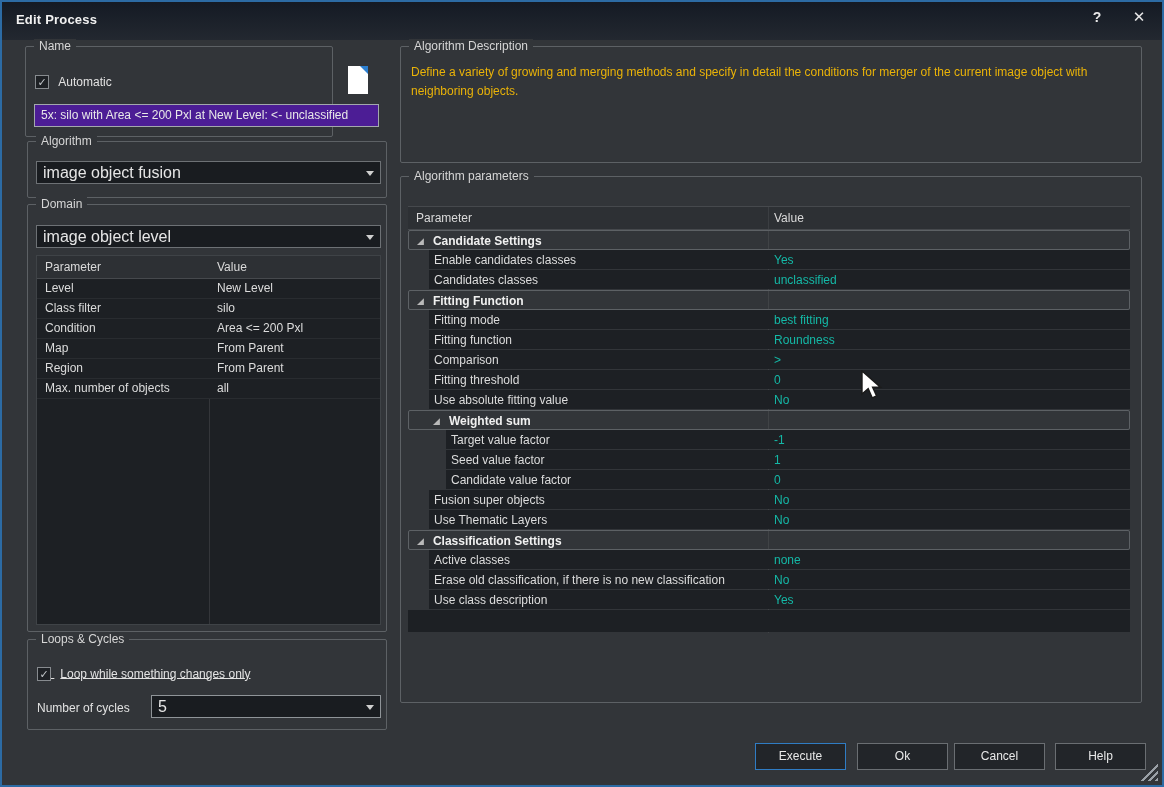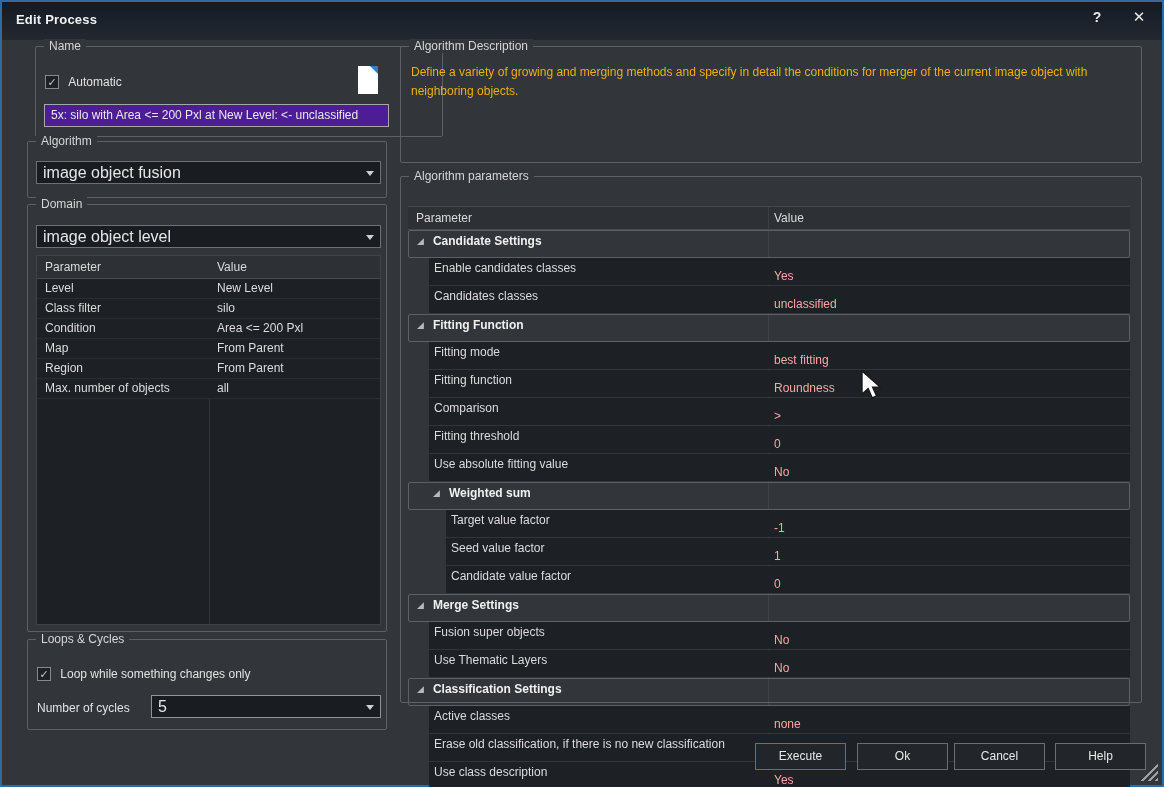--- a/index.html
+++ b/index.html
@@ -45,27 +45,27 @@
   .d-row .c1{left:8px;} .d-row .c2{left:180px;}
   .d-divider{position:absolute;top:0;bottom:0;left:172px;width:1px;background:rgba(255,255,255,.10);}
   
   #desc-text{position:absolute;left:10px;top:16px;width:718px;font-size:12px;line-height:1.55;color:#eab308;}
   
   #param-table{position:absolute;left:7px;top:29px;width:722px;}
   .p-header{position:relative;height:24px;background:#2d3034;border-top:1px solid #46494d;border-bottom:1px solid #46494d;}
   .p-header .h1,.p-header .h2{position:absolute;top:0;line-height:23px;font-size:12px;color:#dadada;}
   .p-header .h1{left:8px;} .p-header .h2{left:366px;}
   .p-divider{position:absolute;top:0;bottom:0;left:360px;width:1px;background:rgba(255,255,255,.07);}
-  .p-row{position:relative;height:28px;line-height:20px;font-size:12px;}
+  .p-row{position:relative;height:20px;line-height:20px;font-size:12px;}
   .p-row.empty{height:23px;}
   .rowbg{position:absolute;top:0;bottom:1px;right:0;background:#1d2024;}
   .p-row .tri{color:#b9b9b9;font-size:9px;margin-right:9px;vertical-align:1px;}
   .p-row .glabel{font-weight:bold;color:#f0f0f0;}
   .plabel{position:absolute;top:0;color:#dcdcdc;white-space:nowrap;}
-  .pvalue{position:absolute;top:8px;left:366px;color:#fca5a5;white-space:nowrap;}
+  .pvalue{position:absolute;top:0;left:366px;color:#14b8a6;white-space:nowrap;}
   
   .btn{position:absolute;top:741px;width:91px;height:27px;background:#222529;border:1px solid #6a6e72;
     color:#e8e8e8;font-size:12px;text-align:center;line-height:25px;}
   .btn.primary{border:1px solid #2f7cc4;}
   
   #resize-grip{position:absolute;right:4px;bottom:4px;width:18px;height:18px;
     background:repeating-linear-gradient(135deg,transparent 0 3px,#9aa0a6 3px 5px);
     clip-path:polygon(100% 0,100% 100%,0 100%);}
   
   #cursor{position:absolute;left:860px;top:370px;}
@@ -75,21 +75,21 @@
 
 <div id="stage">
   <div id="window">
 
     <div id="titlebar">
       <div id="title">Edit Process</div>
       <div id="help-btn" class="win-btn">?</div>
       <div id="close-btn" class="win-btn">✕</div>
     </div>
 
-    <div class="group" style="left:33px;top:44px;width:408px;height:91px;padding-left:28px;">
+    <div class="group" style="left:23px;top:44px;width:308px;height:91px;padding-left:28px;">
       <div class="legend">Name</div>
       <div class="cb-row" style="left:9px;top:27px;">
         <span class="checkbox">✓</span>
         <span class="cb-label">Automatic</span>
       </div>
       <div id="doc-icon">
           <div class="fold"></div>
         </div>
       <div class="textfield" style="left:8px;top:57px;width:345px;height:23px;">5x: silo with Area &lt;= 200 Pxl at  New Level: &lt;- unclassified</div>
     </div>
@@ -138,21 +138,21 @@
             <div class="d-row">
               <span class="c1">Max. number of objects</span>
               <span class="c2">all</span>
             </div>
           </div>
       </div>
     </div>
 
     <div class="group" style="left:25px;top:637px;width:360px;height:91px;">
       <div class="legend">Loops &amp; Cycles</div>
-      <div class="cb-row" style="left:9px;top:26px;">
+      <div class="cb-row" style="left:9px;top:26px;text-decoration:underline;">
         <span class="checkbox">✓</span>
         <span class="cb-label">Loop while something changes only</span>
       </div>
       <div class="cb-row" style="left:9px;top:61px;">Number of cycles</div>
       <div class="combo" style="left:123px;top:55px;width:230px;height:23px;border-color:#8f9498;">
         <span>5</span>
         <span class="arrow"></span>
       </div>
     </div>
 
@@ -217,21 +217,20 @@
             <div class="p-row item">
               <div class="rowbg" style="left: 38px;"></div>
               <span class="plabel" style="left: 43px;">Seed value factor</span>
               <span class="pvalue">1</span>
             </div>
             <div class="p-row item">
               <div class="rowbg" style="left: 38px;"></div>
               <span class="plabel" style="left: 43px;">Candidate value factor</span>
               <span class="pvalue">0</span>
             </div>
-            <div class="p-row group" style="padding-left: 8px;"><span class="tri">◢</span><span class="glabel">Merge Settings</span></div>
             <div class="p-row item">
               <div class="rowbg" style="left: 21px;"></div>
               <span class="plabel" style="left: 26px;">Fusion super objects</span>
               <span class="pvalue">No</span>
             </div>
             <div class="p-row item">
               <div class="rowbg" style="left: 21px;"></div>
               <span class="plabel" style="left: 26px;">Use Thematic Layers</span>
               <span class="pvalue">No</span>
             </div>

